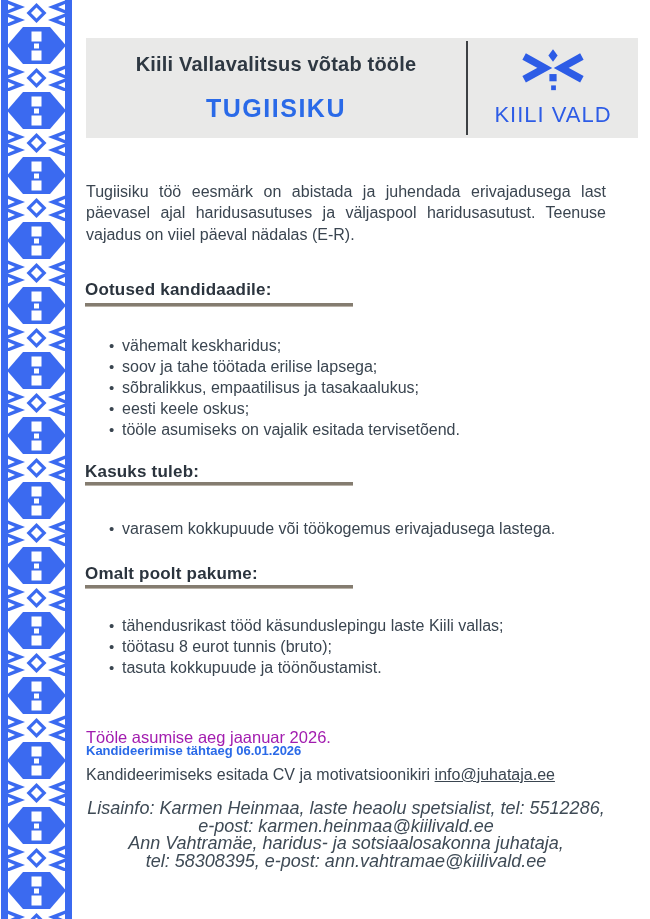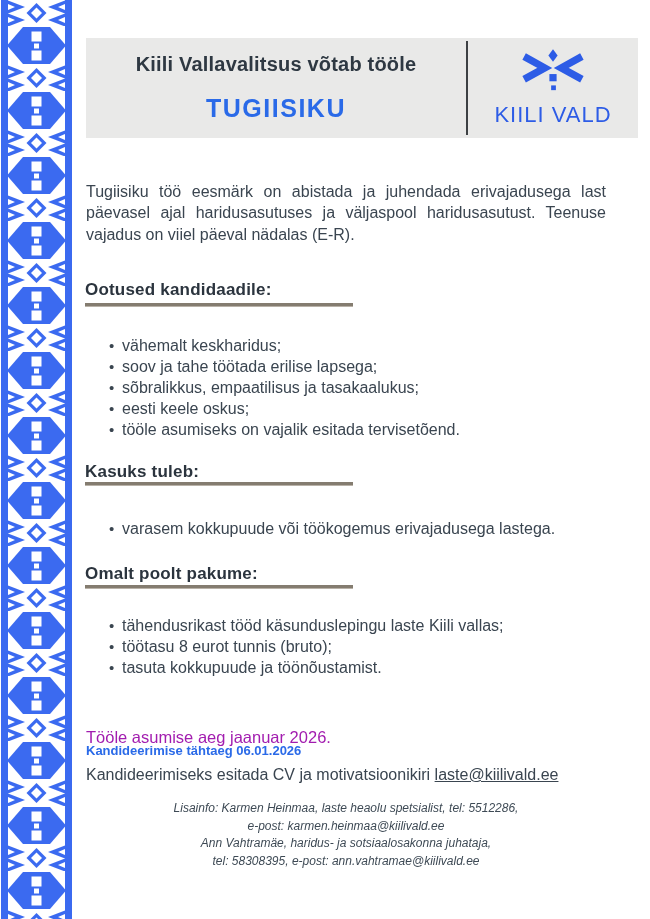--- a/index.html
+++ b/index.html
@@ -41,21 +41,21 @@
   }
   ul.blist li{padding-left:13px;position:relative;}
   ul.blist li::before{content:"\2022";position:absolute;left:0;top:0;font-size:15px;}
   .list-1{top:322px;} .list-2{top:505px;} .list-3{top:602px;}
   .start-line{position:absolute;left:86px;top:728px;margin:0;font-size:16.5px;color:#a21caf;}
   .deadline-line{position:absolute;left:86px;top:743px;margin:0;font-size:13px;font-weight:bold;color:#2a6ae8;}
   .apply-line{position:absolute;left:86px;top:766px;margin:0;font-size:16px;color:#3a4550;}
   .email-link{color:#3a4550;text-decoration:underline;cursor:pointer;}
   .footer-info{
     position:absolute;left:86px;top:800px;width:520px;text-align:center;
-    font-size:12px;line-height:17.7px;font-style:italic;color:#3e4a55;
+    font-size:18px;line-height:17.7px;font-style:italic;color:#3e4a55;
   }
 </style>
 </head>
 <body>
 
 <svg class="folk-strip" width="73" height="919" xmlns="http://www.w3.org/2000/svg">
   <defs>
     <pattern id="folk" width="73" height="65" patternUnits="userSpaceOnUse" patternTransform="translate(0,-39)">
       <rect width="73" height="65" fill="#ffffff"></rect>
       <rect x="1" y="0" width="7" height="65" fill="#3b6af0"></rect>
@@ -118,20 +118,20 @@
 <h2 class="sec-head head-3">Omalt poolt pakume:</h2>
 <div class="sec-underline line-3"></div>
 <ul class="blist list-3">
   <li>tähendusrikast tööd käsunduslepingu laste Kiili vallas;</li>
   <li>töötasu 8 eurot tunnis (bruto);</li>
   <li>tasuta kokkupuude ja töönõustamist.</li>
 </ul>
 
 <p class="start-line">Tööle asumise aeg jaanuar 2026.</p>
 <p class="deadline-line">Kandideerimise tähtaeg 06.01.2026</p>
-<p class="apply-line"><span>Kandideerimiseks esitada CV ja motivatsioonikiri </span><a class="email-link">laste@kiilivald.ee</a></p>
+<p class="apply-line"><span>Kandideerimiseks esitada CV ja motivatsioonikiri </span><a class="email-link">info@juhataja.ee</a></p>
 
 <div class="footer-info">
   <div>Lisainfo: Karmen Heinmaa, laste heaolu spetsialist, tel: 5512286,</div>
   <div>e-post: karmen.heinmaa@kiilivald.ee</div>
   <div>Ann Vahtramäe, haridus- ja sotsiaalosakonna juhataja,</div>
   <div>tel: 58308395, e-post: ann.vahtramae@kiilivald.ee</div>
 </div>
 
 </body></html>

